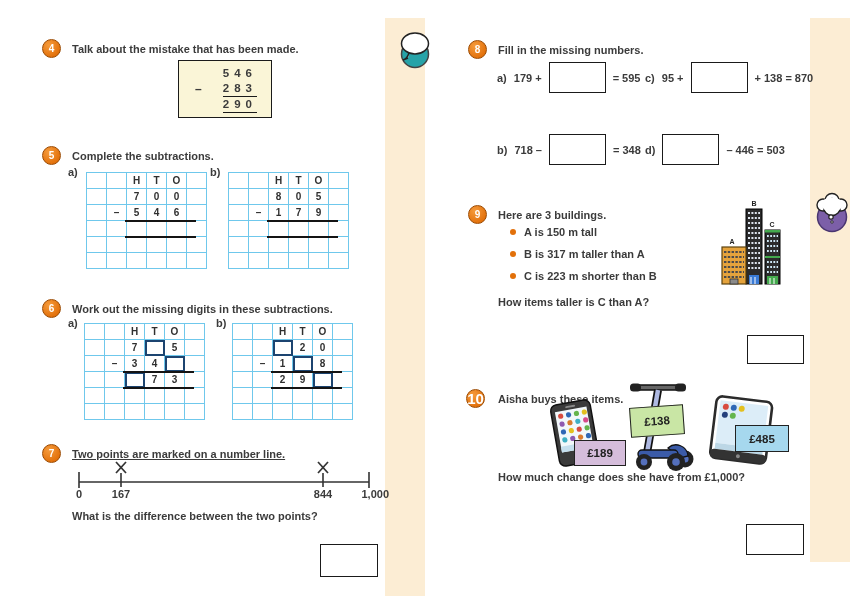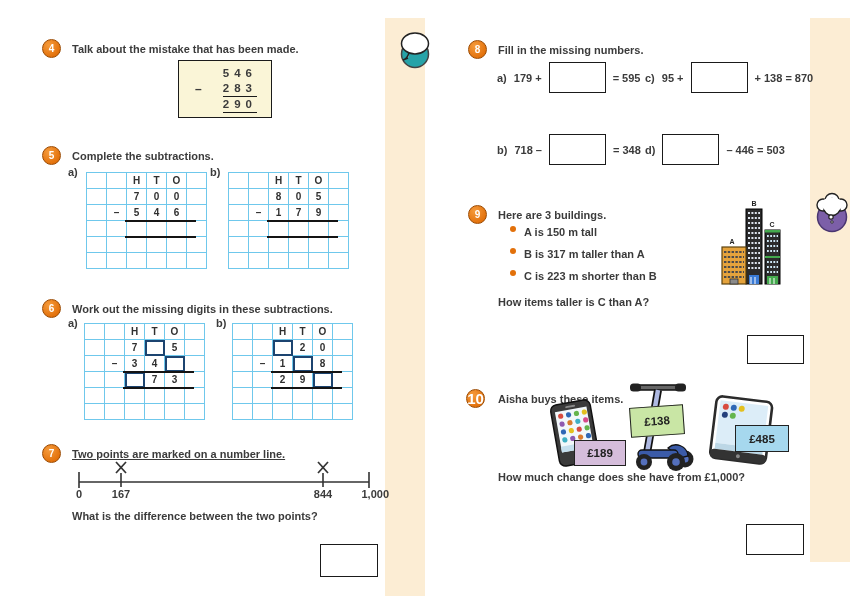--- a/index.html
+++ b/index.html
@@ -30,21 +30,21 @@
   .grid .miss{outline:2px solid #1c4470;outline-offset:-2px;}
   .ansline{position:absolute;left:38px;width:71px;height:2px;background:#141414;}
   
   #nline{position:absolute;left:75px;top:458px;width:300px;height:52px;}
   #nline .nlab{position:absolute;top:30px;font-size:11px;font-weight:700;text-align:center;}
   
   .q8item{position:absolute;display:flex;align-items:center;gap:7px;font-size:11px;font-weight:700;}
   .q8item span:empty{display:none;}
   .q8box{width:57px;height:31px;border:1.6px solid #1a1a1a;background:#fff;box-sizing:border-box;}
   
-  .bullet{position:absolute;display:flex;align-items:flex-start;gap:8px;font-size:11px;font-weight:700;}
+  .bullet{position:absolute;display:flex;align-items:center;gap:8px;font-size:11px;font-weight:700;}
   .bullet .dot{width:6px;height:6px;border-radius:50%;background:#e2700a;flex:0 0 auto;}
   
   .tag{position:absolute;border:1.6px solid #222;font-weight:700;font-size:11.5px;color:#222;
        display:flex;align-items:center;justify-content:center;box-sizing:border-box;}
   
   #footer{position:absolute;left:465px;top:562px;width:385px;height:34px;background:#f0930f;}
   #footer .copy{position:absolute;right:50px;top:11px;font-size:8px;font-weight:700;color:#fff;}
   #logo{position:absolute;right:2px;top:2px;width:29px;height:29px;border-radius:50%;
         background:#1f3a70;border:2px solid #fff;box-shadow:0 0 0 1px #1f3a70;box-sizing:border-box;
         display:flex;flex-direction:column;align-items:center;justify-content:center;

